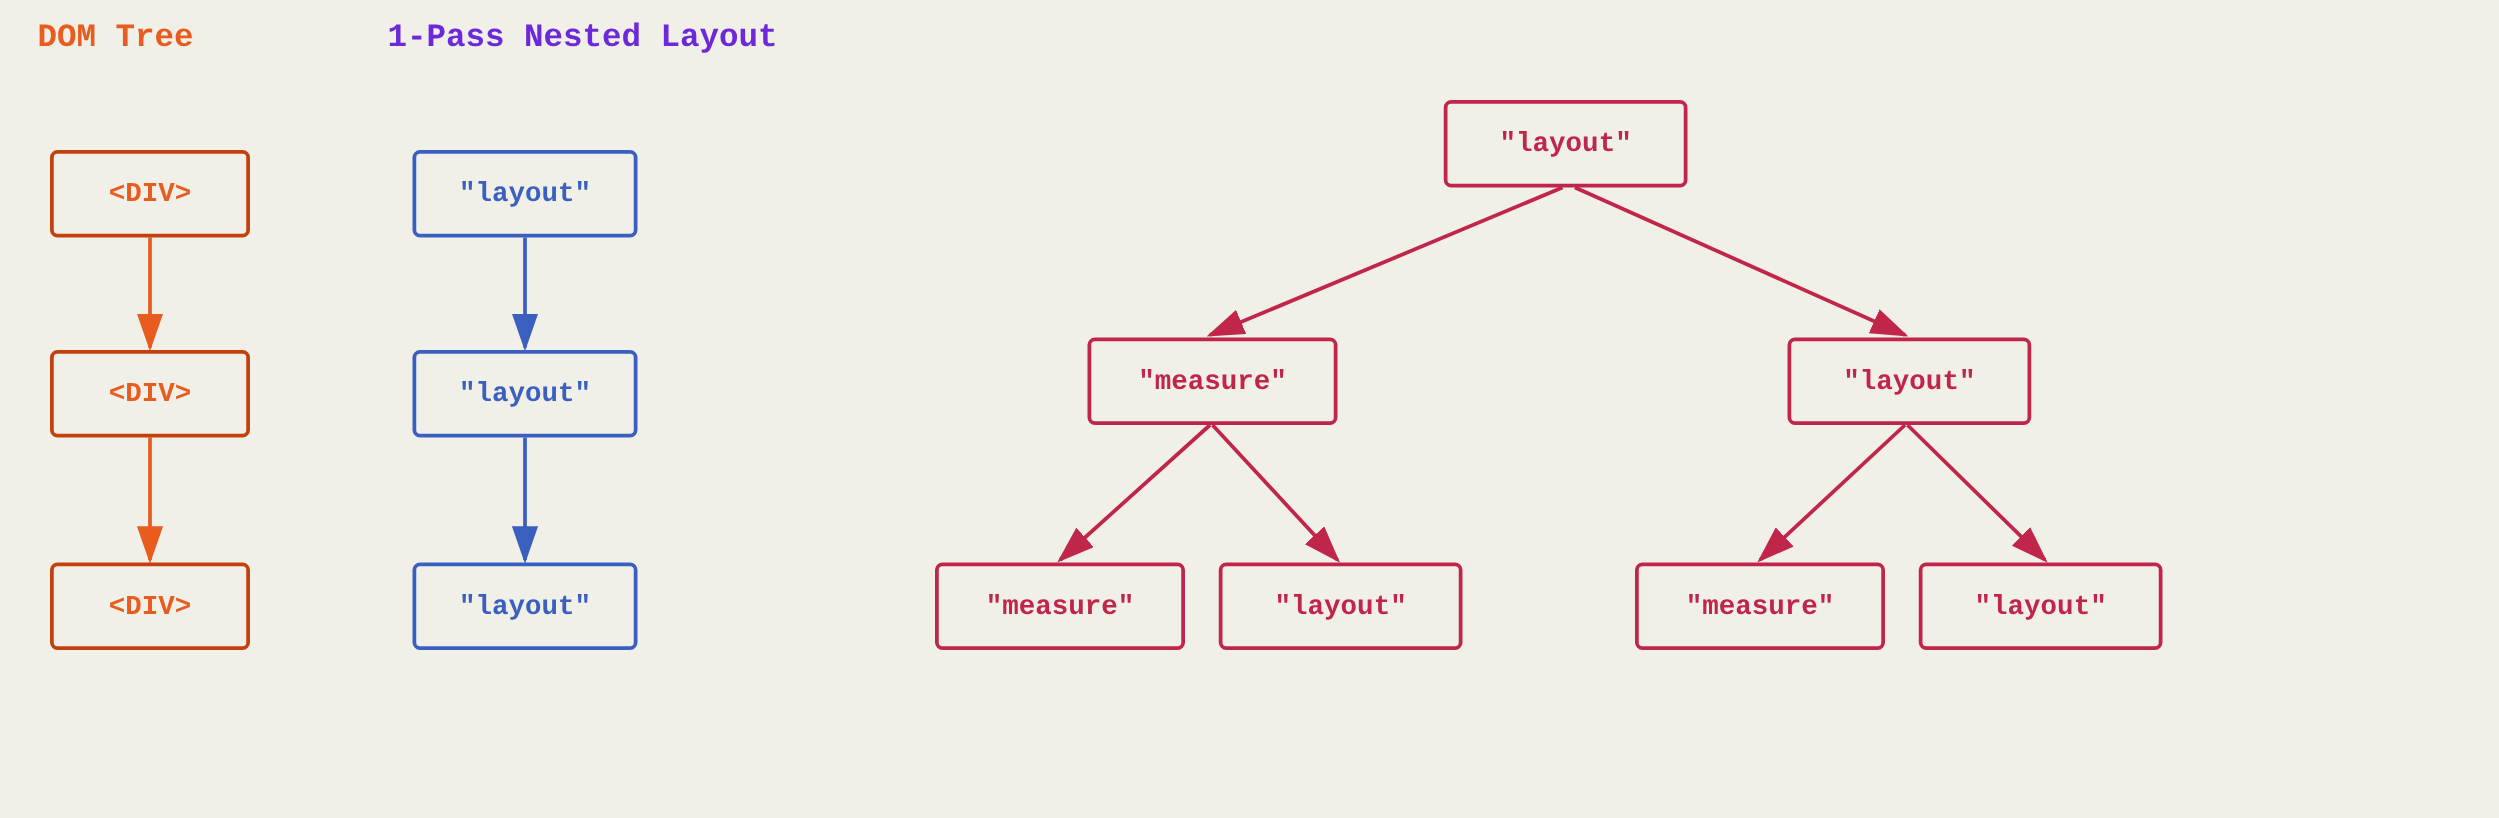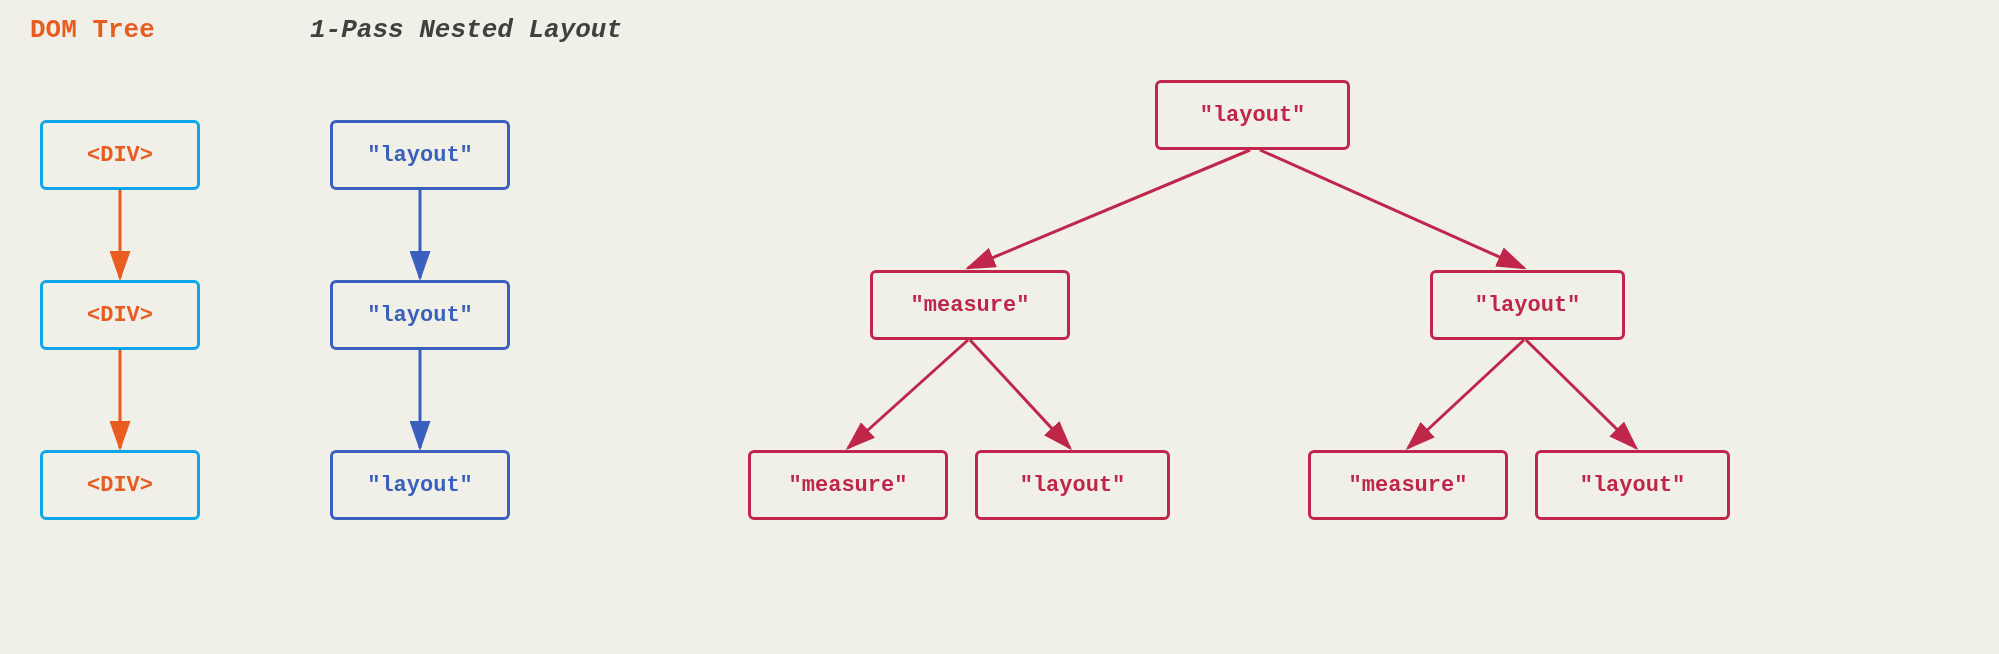--- a/index.html
+++ b/index.html
@@ -14,38 +14,38 @@
 
     
     .section-label {
       font-size: 26px;
       font-weight: bold;
       margin-bottom: 30px;
       font-family: 'Courier New', Courier, monospace;
     }
 
     .section-dom { color: #e85c20; }
-    .section-1pass { color: #404040; font-style: italic; }
+    .section-1pass { color: #6d28d9; }
     .section-2pass { color: #c0254a; }
 
     
     .node-box {
       border-radius: 6px;
       display: flex;
       align-items: center;
       justify-content: center;
       font-family: 'Courier New', Courier, monospace;
       font-size: 22px;
       font-weight: bold;
       padding: 10px 18px;
       position: absolute;
     }
 
     .node-orange {
-      border: 3px solid #0ea5e9;
+      border: 3px solid #c2410c;
       color: #e85c20;
       justify-content: center;
     }
 
     .node-blue {
       border: 3px solid #3a5fbf;
       color: #3a5fbf;
     }
 
     .node-pink {

